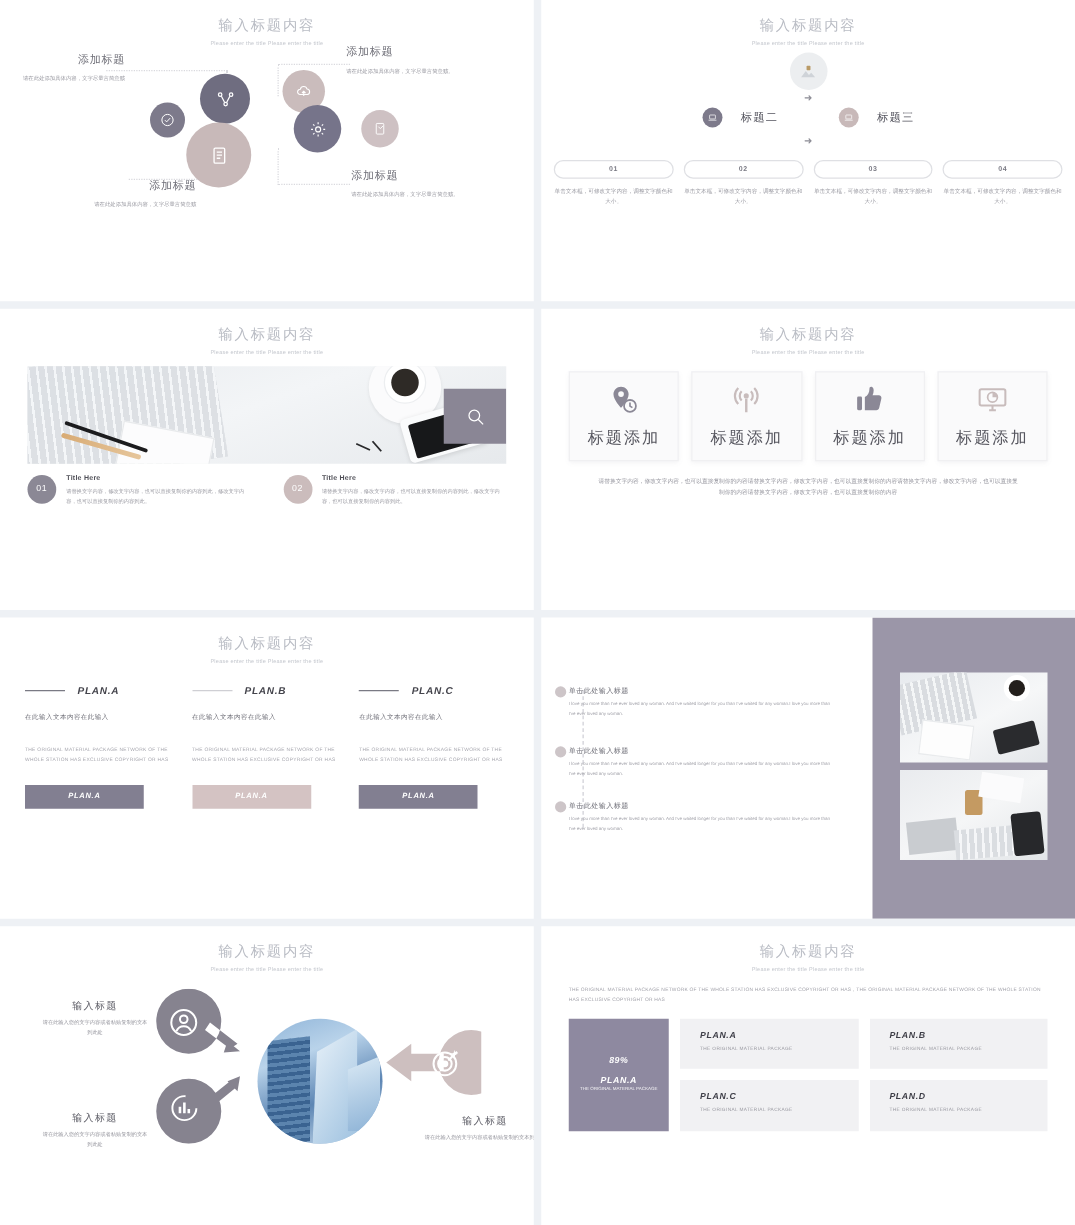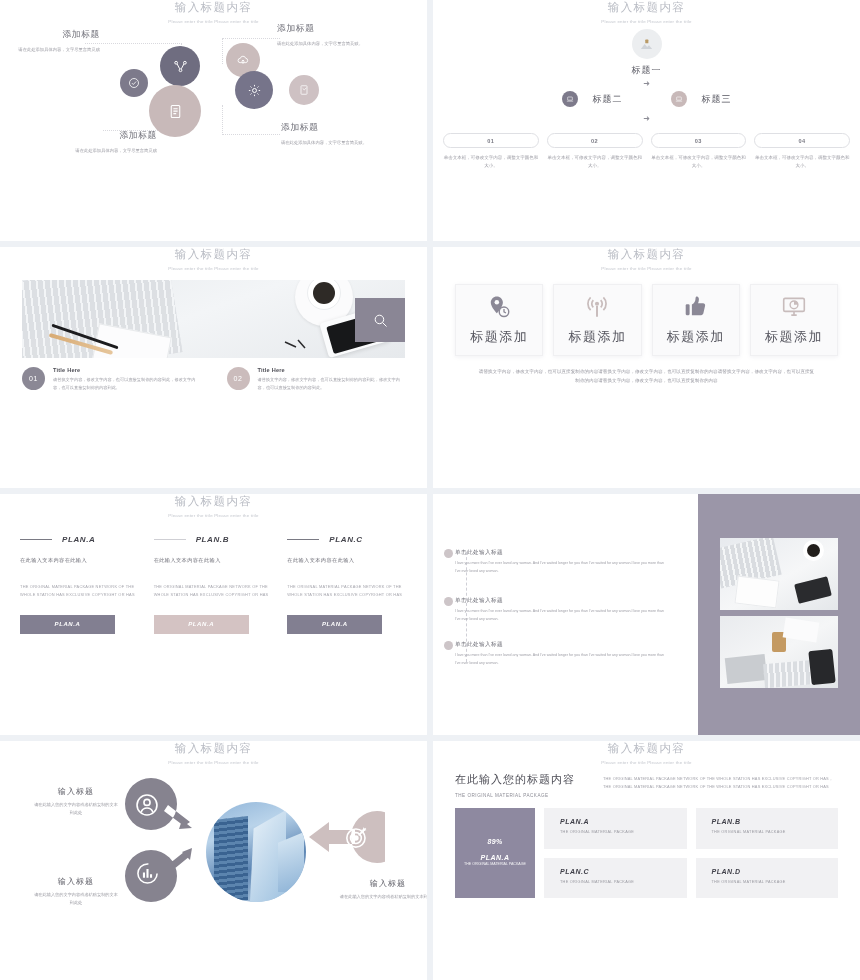--- a/index.html
+++ b/index.html
@@ -19,20 +19,21 @@
   }
   .slide {
     position: relative;
     background: #ffffff;
     overflow: hidden;
   }
 
   
   .s-title {
     text-align: center;
+    padding-top: 13px;
   }
   .s-title .t-cn {
     font-size: 11.5px;
     color: #b9bcc4;
     letter-spacing: 1.4px;
     font-family: "Liberation Serif", "DejaVu Serif", serif;
   }
   .s-title .t-en {
     font-size: 4.4px;
     color: #c3c6cd;
@@ -239,21 +240,20 @@
       <div class="t-cn">输入标题内容</div>
       <div class="t-en">Please enter the title Please enter the title</div>
     </div>
     <div class="s2-top">
       <div class="avatar">
         <svg width="15" height="15" viewBox="0 0 24 24">
           <path d="M3 19l6-8 4 5 3-3 5 6z" fill="#cfd3d8"></path>
           <rect x="10" y="4" width="5" height="6" rx="1" fill="#b99a66"></rect>
         </svg>
       </div>
-      <div class="s2-h1 cn">标题一</div>
       <div class="chev">➜</div>
     </div>
     <div class="s2-row2">
       <div class="s2-item">
         <span class="s2-ic" style="background:#7d7a8b;">
           <svg width="8" height="8" viewBox="0 0 24 24" fill="none" stroke="#fff" stroke-width="1.7">
             <rect x="5" y="6" width="14" height="9.5" rx="1.2"></rect>
               <path d="M2.5 18.5h19"></path>
           </svg>
         </span>
@@ -510,24 +510,20 @@
       </div>
     </div>
   </div>
 
   <div class="slide">
     <div class="s-title">
       <div class="t-cn">输入标题内容</div>
       <div class="t-en">Please enter the title Please enter the title</div>
     </div>
     <div class="s8-head">
-      <div style="width:130px;">
-        <div class="s8-h1 cn">在此输入您的标题内容</div>
-        <div class="s8-h2">THE ORIGINAL MATERIAL PACKAGE</div>
-      </div>
       <div class="s8-para">THE ORIGINAL MATERIAL PACKAGE NETWORK OF THE WHOLE STATION HAS EXCLUSIVE COPYRIGHT OR HAS，THE ORIGINAL MATERIAL PACKAGE NETWORK OF THE WHOLE STATION HAS EXCLUSIVE COPYRIGHT OR HAS</div>
     </div>
     <div class="s8-body">
       <div class="s8-big">
         <div class="pct">89%</div>
         <div>
           <div class="pn">PLAN.A</div>
           <div class="ps">THE ORIGINAL MATERIAL PACKAGE</div>
         </div>
       </div>

